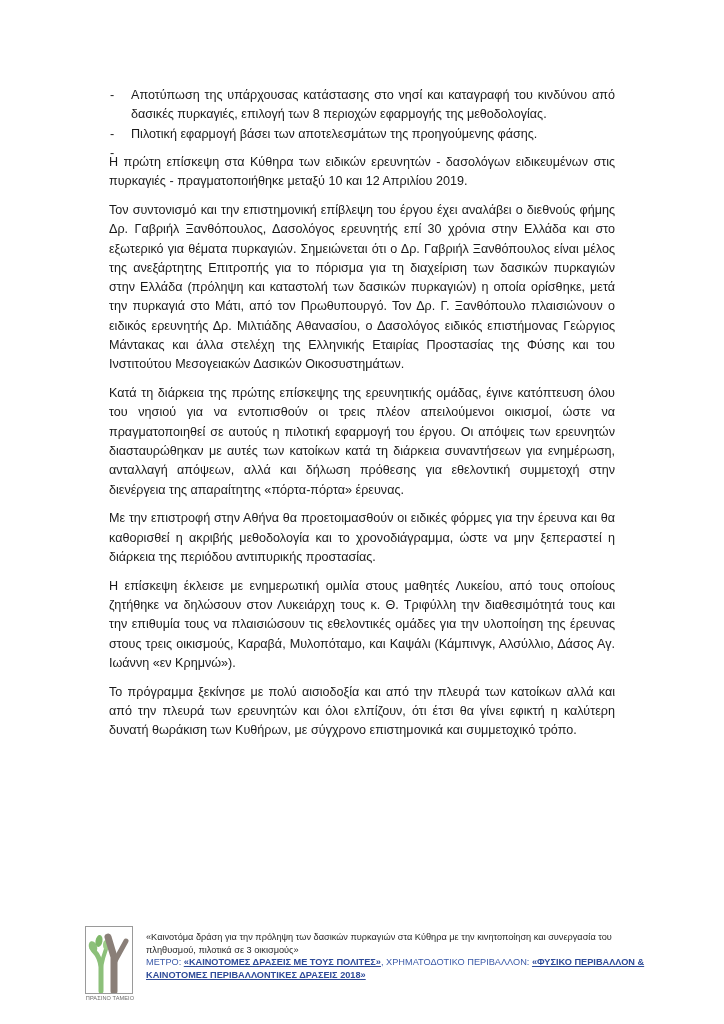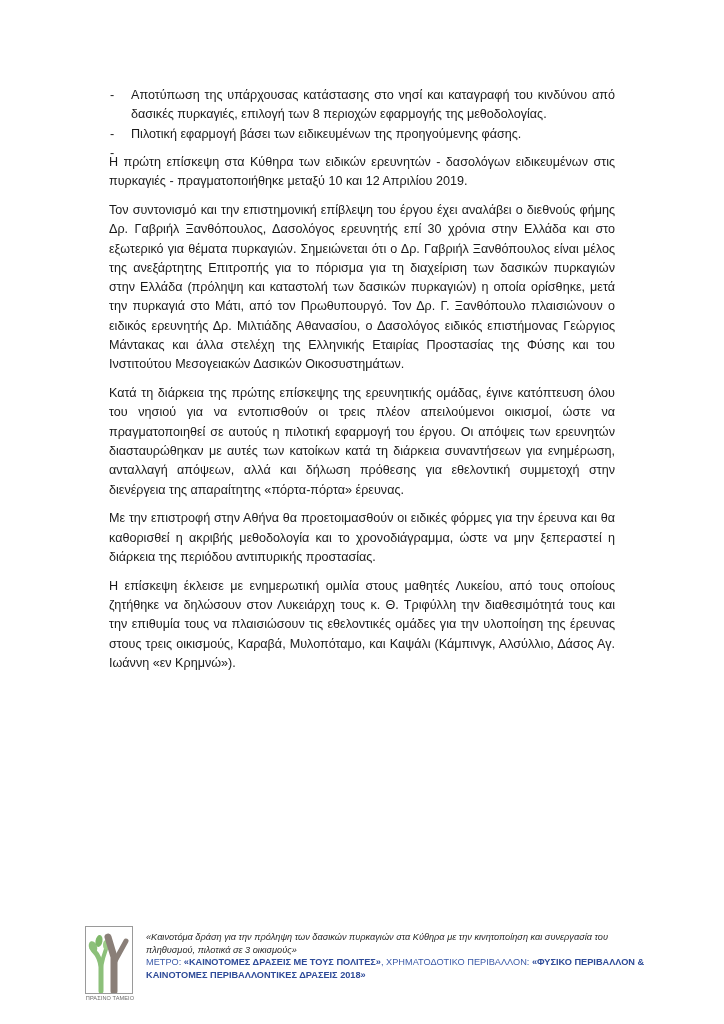--- a/index.html
+++ b/index.html
@@ -10,47 +10,48 @@
              font-size: 12.6px; line-height: 19.3px; }
   .bullets { margin: 0 0 9px 0; padding: 0; list-style: none; }
   .bullets li { position: relative; padding-left: 22px; text-align: justify; }
   .bullets li .dash { position: absolute; left: 1px; top: 0; }
   .para { margin: 0 0 9.5px 0; text-align: justify; }
   .footer { position: absolute; left: 84px; top: 926px; width: 560px; height: 80px; }
   .logo { position: absolute; left: 0; top: 0; width: 50px; height: 78px; }
   .logo-box { position: absolute; left: 1px; top: 0; width: 46px; height: 66px; border: 1px solid #9a9a9a; background: #fff; }
   .logo-caption { position: absolute; left: -4px; top: 69px; width: 60px; font-size: 5.6px; color: #6a6a6a; text-align: center; letter-spacing: 0.1px; }
   .footer-text { position: absolute; left: 62px; top: 5px; width: 500px; font-size: 9.2px; line-height: 12.6px; }
-  .footer-quote { font-style: italic; color: #1f1f1f; }
+  .footer-quote { color: #1f1f1f; }
   .footer-measure { color: #3b5aa8; }
-  .footer-measure b { color: #2e4b98; font-weight: bold; }
+  .footer-measure b { color: #2e4b98; font-weight: bold; text-decoration: underline; }
 </style>
 </head>
 <body>
 
 <div class="page">
   <div class="content">
     <ul class="bullets">
       <li>
         <span class="dash">-</span>
         <span>Αποτύπωση της υπάρχουσας κατάστασης στο νησί και καταγραφή του κινδύνου από δασικές πυρκαγιές, επιλογή των 8 περιοχών εφαρμογής της μεθοδολογίας.</span>
       </li>
       <li>
         <span class="dash">-</span>
-        <span>Πιλοτική εφαρμογή βάσει των ειδικευμένων της προηγούμενης φάσης.</span>
+        <span>Πιλοτική εφαρμογή βάσει των αποτελεσμάτων της προηγούμενης φάσης.</span>
       </li>
       <li>
         <span class="dash">-</span>
       </li>
     </ul>
     <p class="para">Η πρώτη επίσκεψη στα Κύθηρα των ειδικών ερευνητών - δασολόγων ειδικευμένων στις πυρκαγιές - πραγματοποιήθηκε μεταξύ 10 και 12 Απριλίου 2019.</p>
     <p class="para">Τον συντονισμό και την επιστημονική επίβλεψη του έργου έχει αναλάβει ο διεθνούς φήμης Δρ. Γαβριήλ Ξανθόπουλος, Δασολόγος ερευνητής επί 30 χρόνια στην Ελλάδα και στο εξωτερικό για θέματα πυρκαγιών. Σημειώνεται ότι ο Δρ. Γαβριήλ Ξανθόπουλος είναι μέλος της ανεξάρτητης Επιτροπής για το πόρισμα για τη διαχείριση των δασικών πυρκαγιών στην Ελλάδα (πρόληψη και καταστολή των δασικών πυρκαγιών) η οποία ορίσθηκε, μετά την πυρκαγιά στο Μάτι, από τον Πρωθυπουργό. Τον Δρ. Γ. Ξανθόπουλο πλαισιώνουν ο ειδικός ερευνητής Δρ. Μιλτιάδης Αθανασίου, ο Δασολόγος ειδικός επιστήμονας Γεώργιος Μάντακας και άλλα στελέχη της Ελληνικής Εταιρίας Προστασίας της Φύσης και του Ινστιτούτου Μεσογειακών Δασικών Οικοσυστημάτων.</p>
     <p class="para">Κατά τη διάρκεια της πρώτης επίσκεψης της ερευνητικής ομάδας, έγινε κατόπτευση όλου του νησιού για να εντοπισθούν οι τρεις πλέον απειλούμενοι οικισμοί, ώστε να πραγματοποιηθεί σε αυτούς η πιλοτική εφαρμογή του έργου. Οι απόψεις των ερευνητών διασταυρώθηκαν με αυτές των κατοίκων κατά τη διάρκεια συναντήσεων για ενημέρωση, ανταλλαγή απόψεων, αλλά και δήλωση πρόθεσης για εθελοντική συμμετοχή στην διενέργεια της απαραίτητης «πόρτα-πόρτα» έρευνας.</p>
     <p class="para">Με την επιστροφή στην Αθήνα θα προετοιμασθούν οι ειδικές φόρμες για την έρευνα και θα καθορισθεί η ακριβής μεθοδολογία και το χρονοδιάγραμμα, ώστε να μην ξεπεραστεί η διάρκεια της περιόδου αντιπυρικής προστασίας.</p>
     <p class="para">Η επίσκεψη έκλεισε με ενημερωτική ομιλία στους μαθητές Λυκείου, από τους οποίους ζητήθηκε να δηλώσουν στον Λυκειάρχη τους κ. Θ. Τριφύλλη την διαθεσιμότητά τους και την επιθυμία τους να πλαισιώσουν τις εθελοντικές ομάδες για την υλοποίηση της έρευνας στους τρεις οικισμούς, Καραβά, Μυλοπόταμο, και Καψάλι (Κάμπινγκ, Αλσύλλιο, Δάσος Αγ. Ιωάννη «εν Κρημνώ»).</p>
+    <p class="para">Το πρόγραμμα ξεκίνησε με πολύ αισιοδοξία και από την πλευρά των κατοίκων αλλά και από την πλευρά των ερευνητών και όλοι ελπίζουν, ότι έτσι θα γίνει εφικτή η καλύτερη δυνατή θωράκιση των Κυθήρων, με σύγχρονο επιστημονικά και συμμετοχικό τρόπο.</p>
   </div>
 
   <div class="footer">
     <div class="logo">
       <div class="logo-box">
         <svg width="46" height="66" viewBox="0 0 46 66">
 
           <path d="M15 64 L15 40 Q14 30 8 24" stroke="#8cc07a" stroke-width="5" fill="none" stroke-linecap="round"></path>
           <path d="M15 40 Q17 30 20 22" stroke="#8cc07a" stroke-width="4" fill="none" stroke-linecap="round"></path>
           <ellipse cx="7" cy="20" rx="4" ry="6" fill="#8cc07a" transform="rotate(-20 7 20)"></ellipse>

